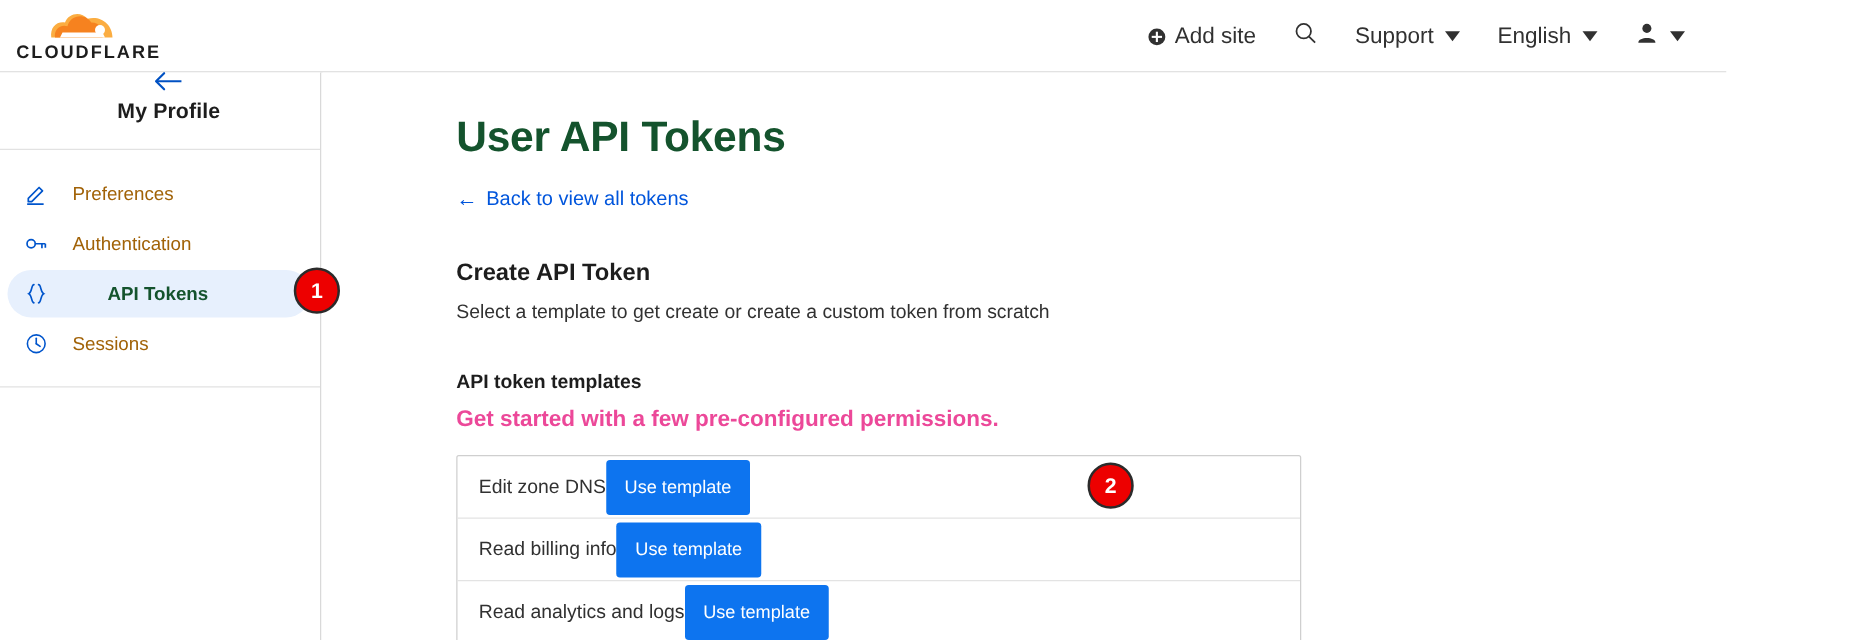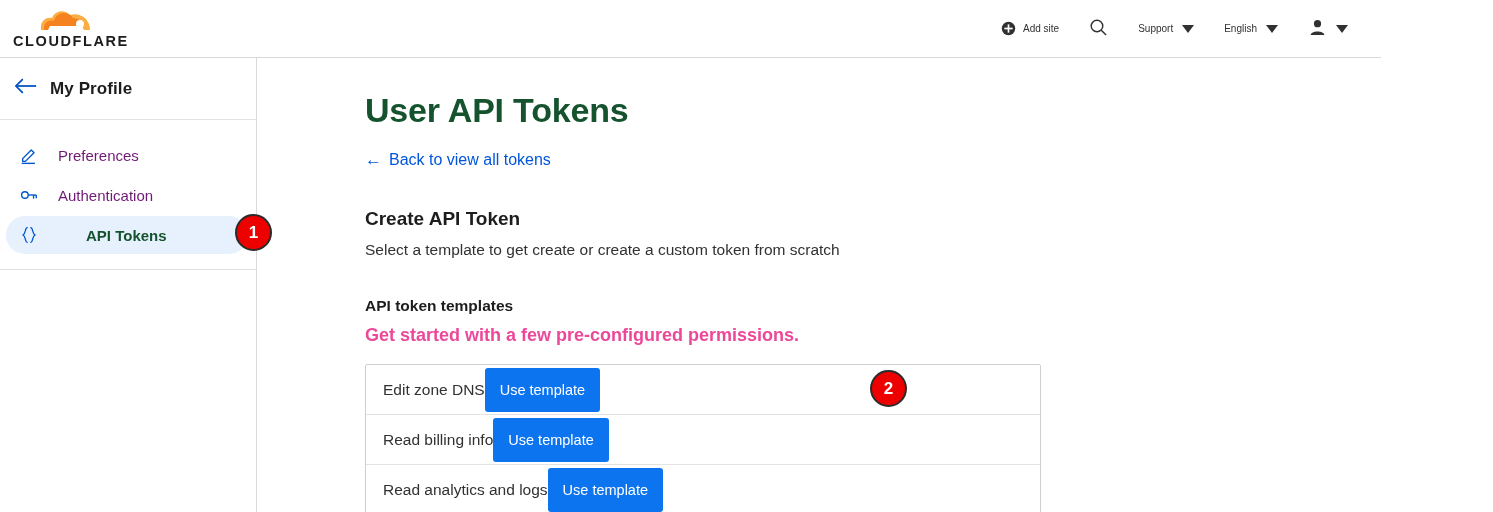--- a/index.html
+++ b/index.html
@@ -40,21 +40,21 @@
     display: flex;
     align-items: center;
     gap: 0px;
   }
   .topnav-item {
     display: flex;
     align-items: center;
     gap: 7px;
     padding: 0 15px;
     height: 57px;
-    font-size: 10px;
+    font-size: 18px;
     color: #313131;
     cursor: pointer;
     white-space: nowrap;
   }
   .plus-icon {
     display: inline-block;
     width: 15px; height: 15px;
     position: relative;
     flex: 0 0 auto;
   }
@@ -74,23 +74,24 @@
     top: 58px;
     width: 257px;
     height: 454px;
     background: #ffffff;
     border-right: 1px solid #d9d9d9;
   }
   .sidebar-header {
     height: 62px;
     display: flex;
     align-items: center;
-    gap: 12px;
+    gap: 1px;
     padding-left: 14px;
     border-bottom: 1px solid #e2e2e2;
+    flex-direction: column;
   }
   .back-arrow {
     color: #0051c3;
     font-size: 23px;
     line-height: 1;
     cursor: pointer;
     display: block;
     margin-top: -3px;
   }
   .sidebar-title {
@@ -122,21 +123,21 @@
     width: 22px;
     height: 22px;
     flex: 0 0 22px;
     display: flex;
     align-items: center;
     justify-content: center;
     color: #0055cc;
   }
   .nav-label {
     font-size: 15px;
-    color: #701a75;
+    color: #a16207;
   }
   .nav-item.selected .nav-label {
     font-weight: bold;
     color: #14532d;
     margin-left: 28px;
   }
 
   
   .main {
     position: absolute;
@@ -357,20 +358,30 @@
     <div class="nav-item selected">
       <span class="nav-icon">
         <svg width="20" height="20" viewBox="0 0 22 22">
           <path d="M9 3 C6.5 3 7.5 9.5 4.5 11 C7.5 12.5 6.5 19 9 19" fill="none" stroke="#0055cc" stroke-width="1.4" stroke-linecap="round"></path>
           <path d="M13 3 C15.5 3 14.5 9.5 17.5 11 C14.5 12.5 15.5 19 13 19" fill="none" stroke="#0055cc" stroke-width="1.4" stroke-linecap="round"></path>
         </svg>
       </span>
       <span class="nav-label">API Tokens</span>
     </div>
 
+    <div class="nav-item">
+      <span class="nav-icon">
+        <svg width="20" height="20" viewBox="0 0 22 22">
+          <circle cx="11" cy="11" r="7.8" fill="none" stroke="#0055cc" stroke-width="1.4"></circle>
+          <line x1="11" y1="6.2" x2="11" y2="11" stroke="#0055cc" stroke-width="1.4" stroke-linecap="round"></line>
+          <line x1="11" y1="11" x2="14.4" y2="13.3" stroke="#0055cc" stroke-width="1.4" stroke-linecap="round"></line>
+        </svg>
+      </span>
+      <span class="nav-label">Sessions</span>
+    </div>
 
   </div>
 </div>
 
 <div class="main">
 
   <div class="page-title">User API Tokens</div>
 
   <div class="back-link">
     <span class="bl-arrow">←</span>

